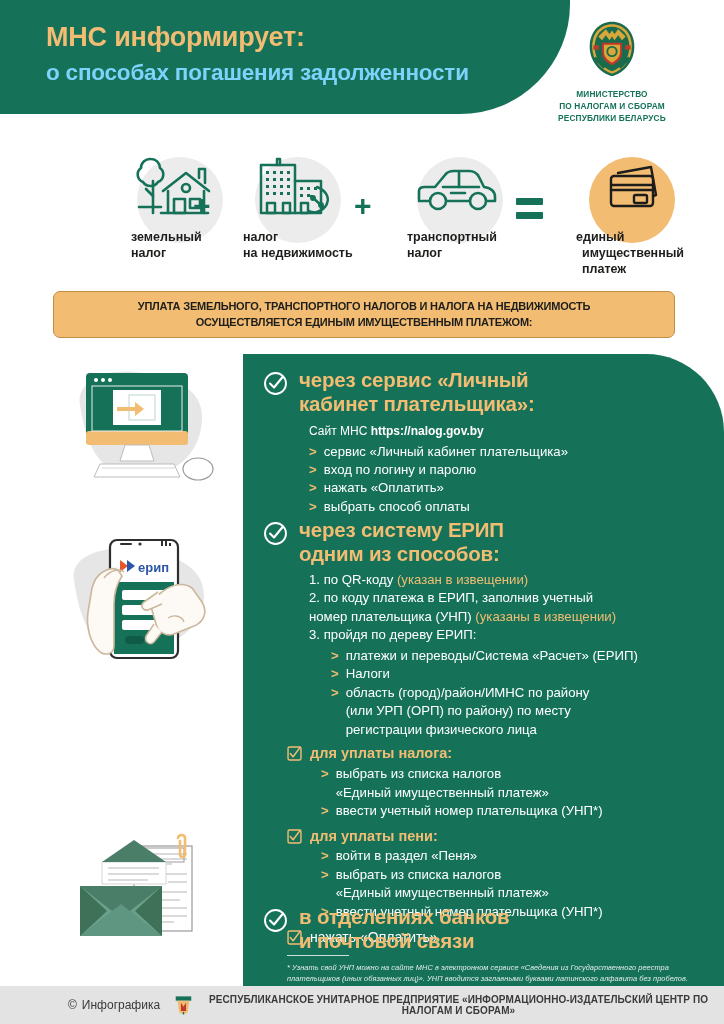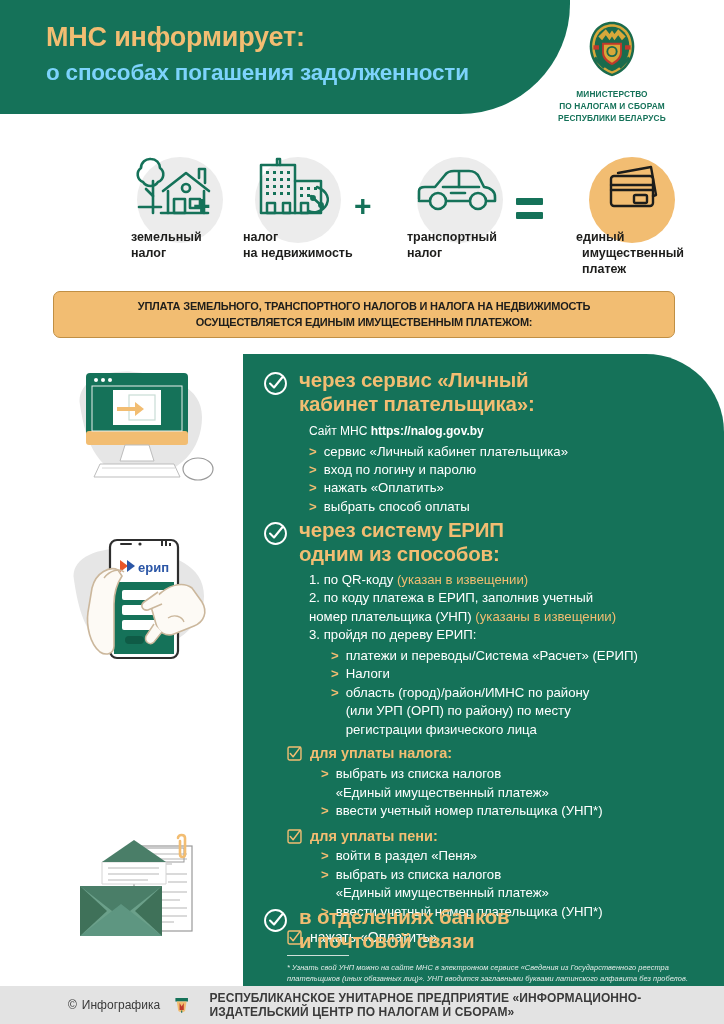--- a/index.html
+++ b/index.html
@@ -117,21 +117,21 @@
   
   .footer{
     position:absolute;left:0;bottom:0;width:724px;height:38px;
     background:#e3e3e3;display:flex;align-items:center;
   }
   .footer .f-copy{
     margin-left:68px;color:#3a3a3a;font-size:12px;display:flex;align-items:center;gap:5px;
   }
   .footer .f-logo{margin-left:14px;}
   .footer .f-text{
-    margin-left:20px;color:#3a3a3a;font-size:12px;font-weight:bold;letter-spacing:0.1px;
+    margin-left:0;color:#3a3a3a;font-size:10px;font-weight:bold;letter-spacing:0.1px;text-align:center;
   }
 
   
   .illus{position:absolute;}
 </style>
 </head>
 <body>
 
 <div class="page">
 

